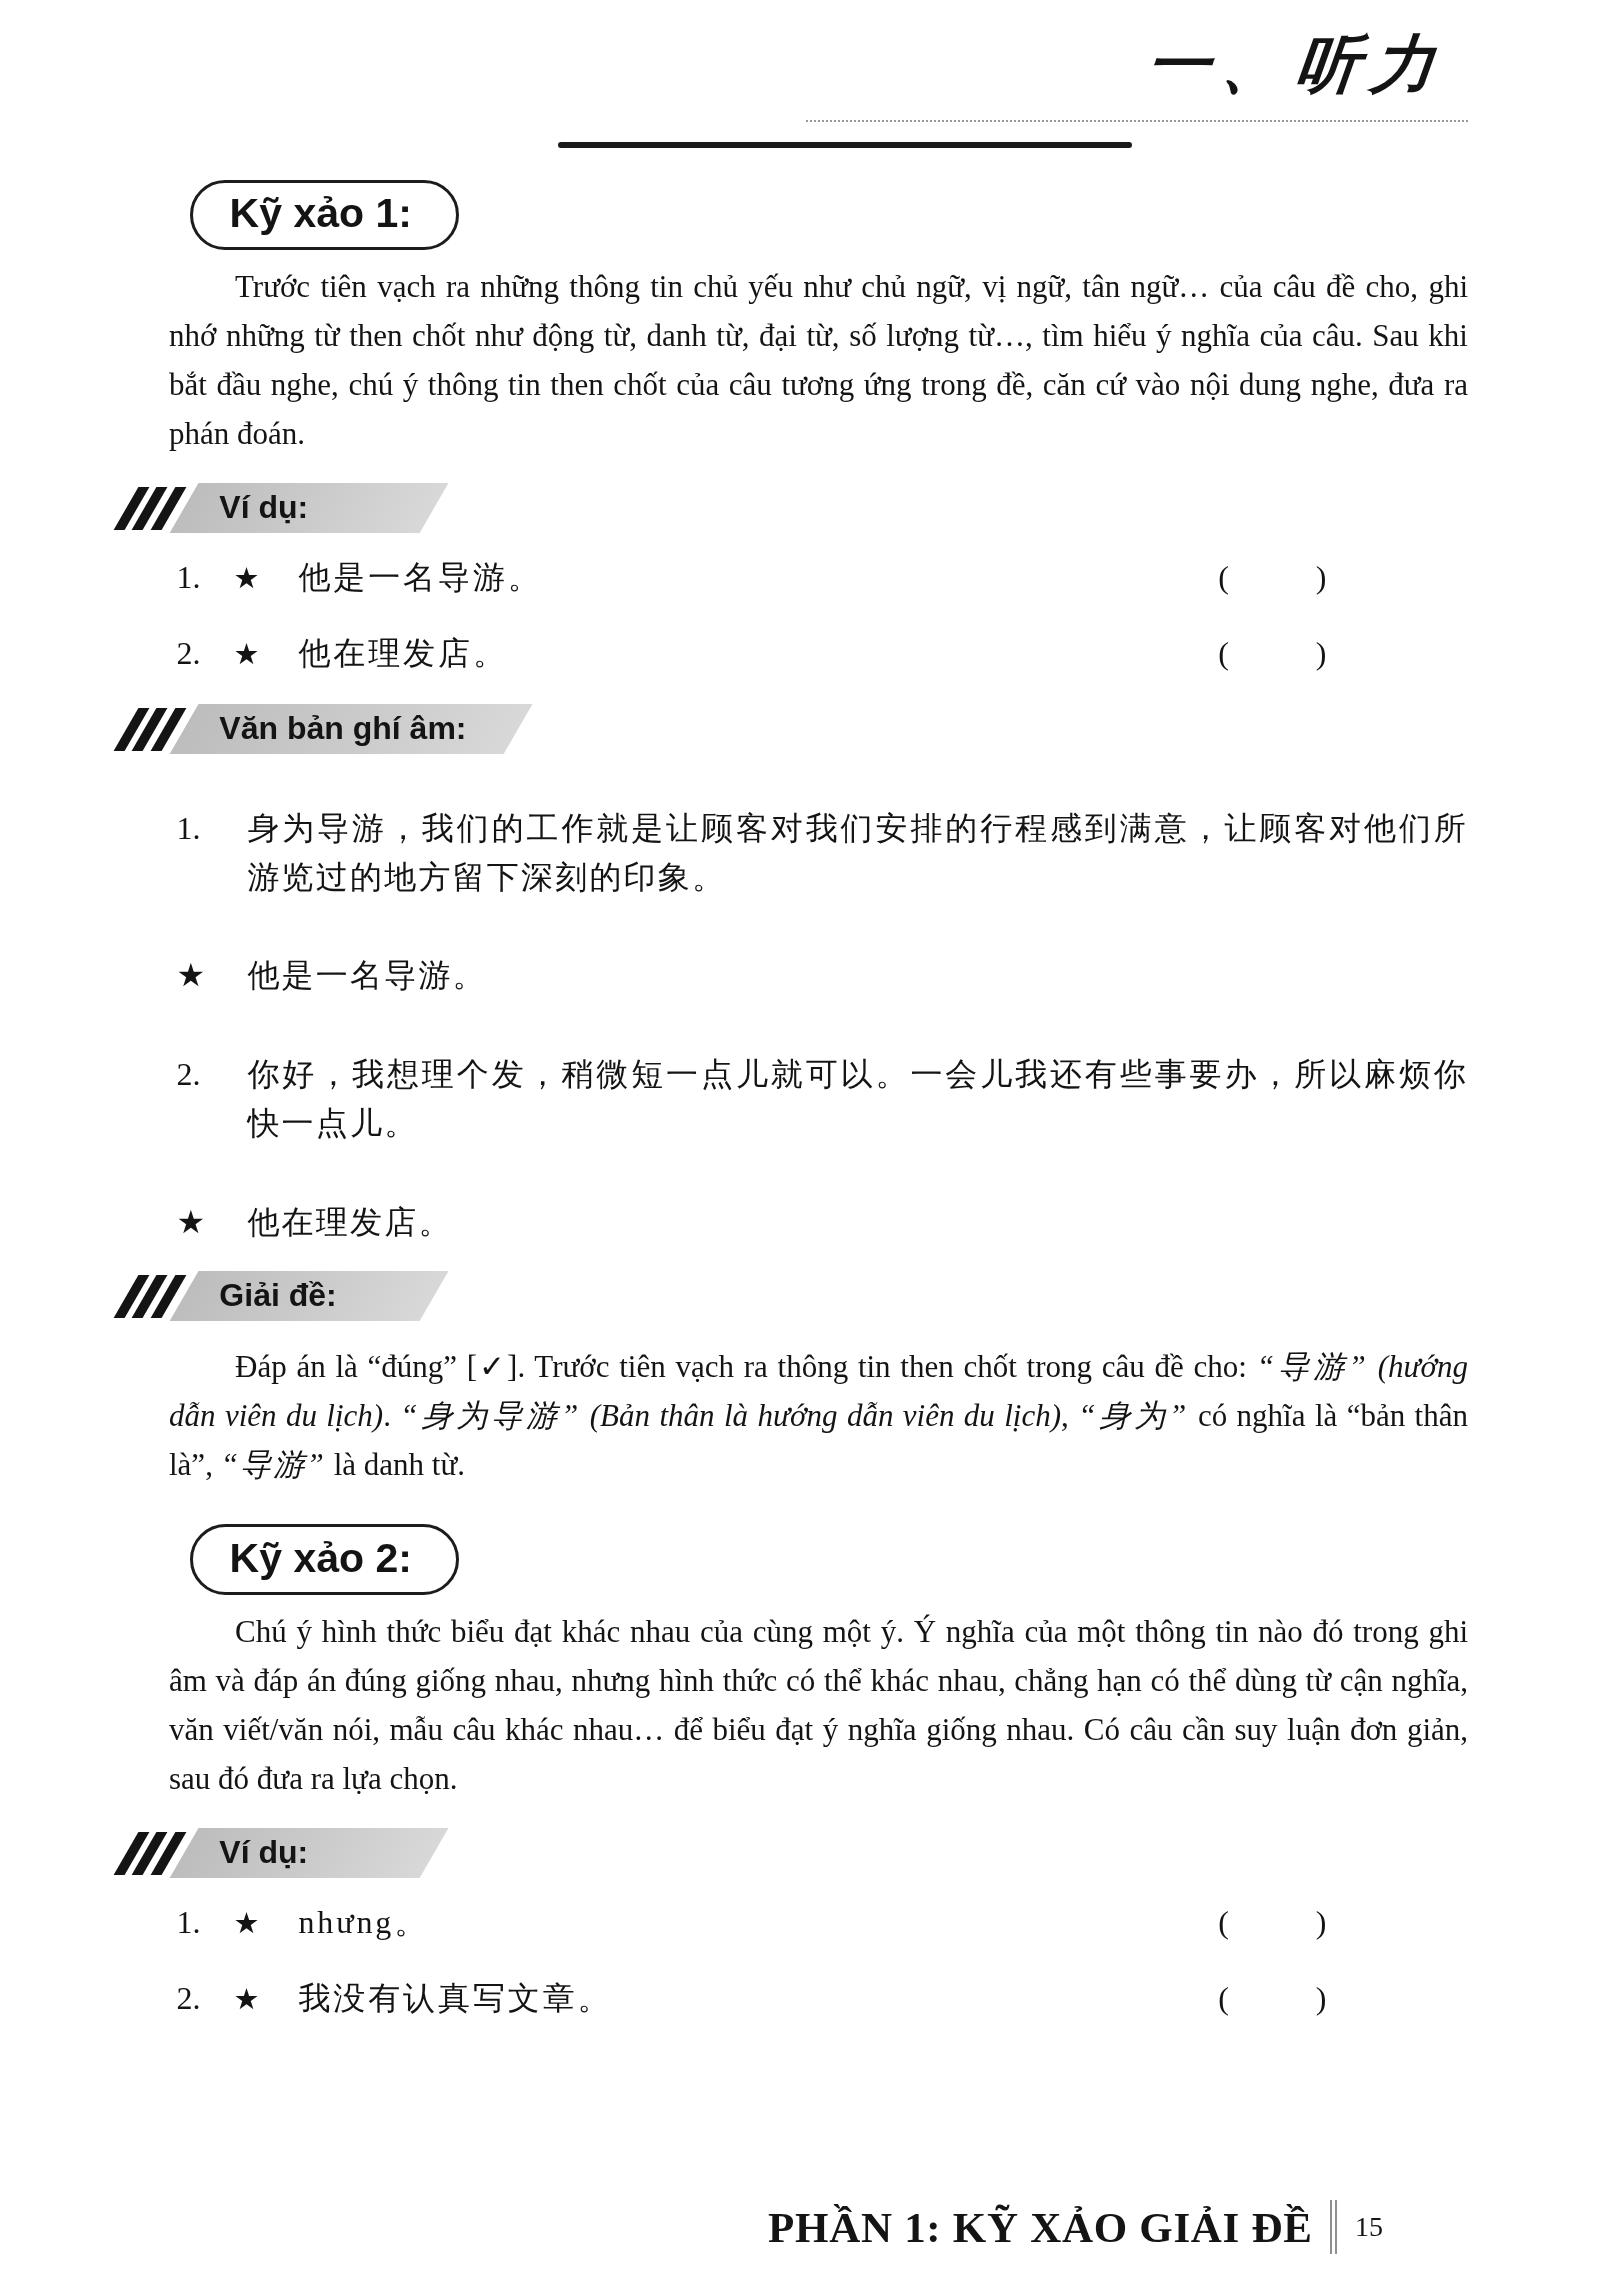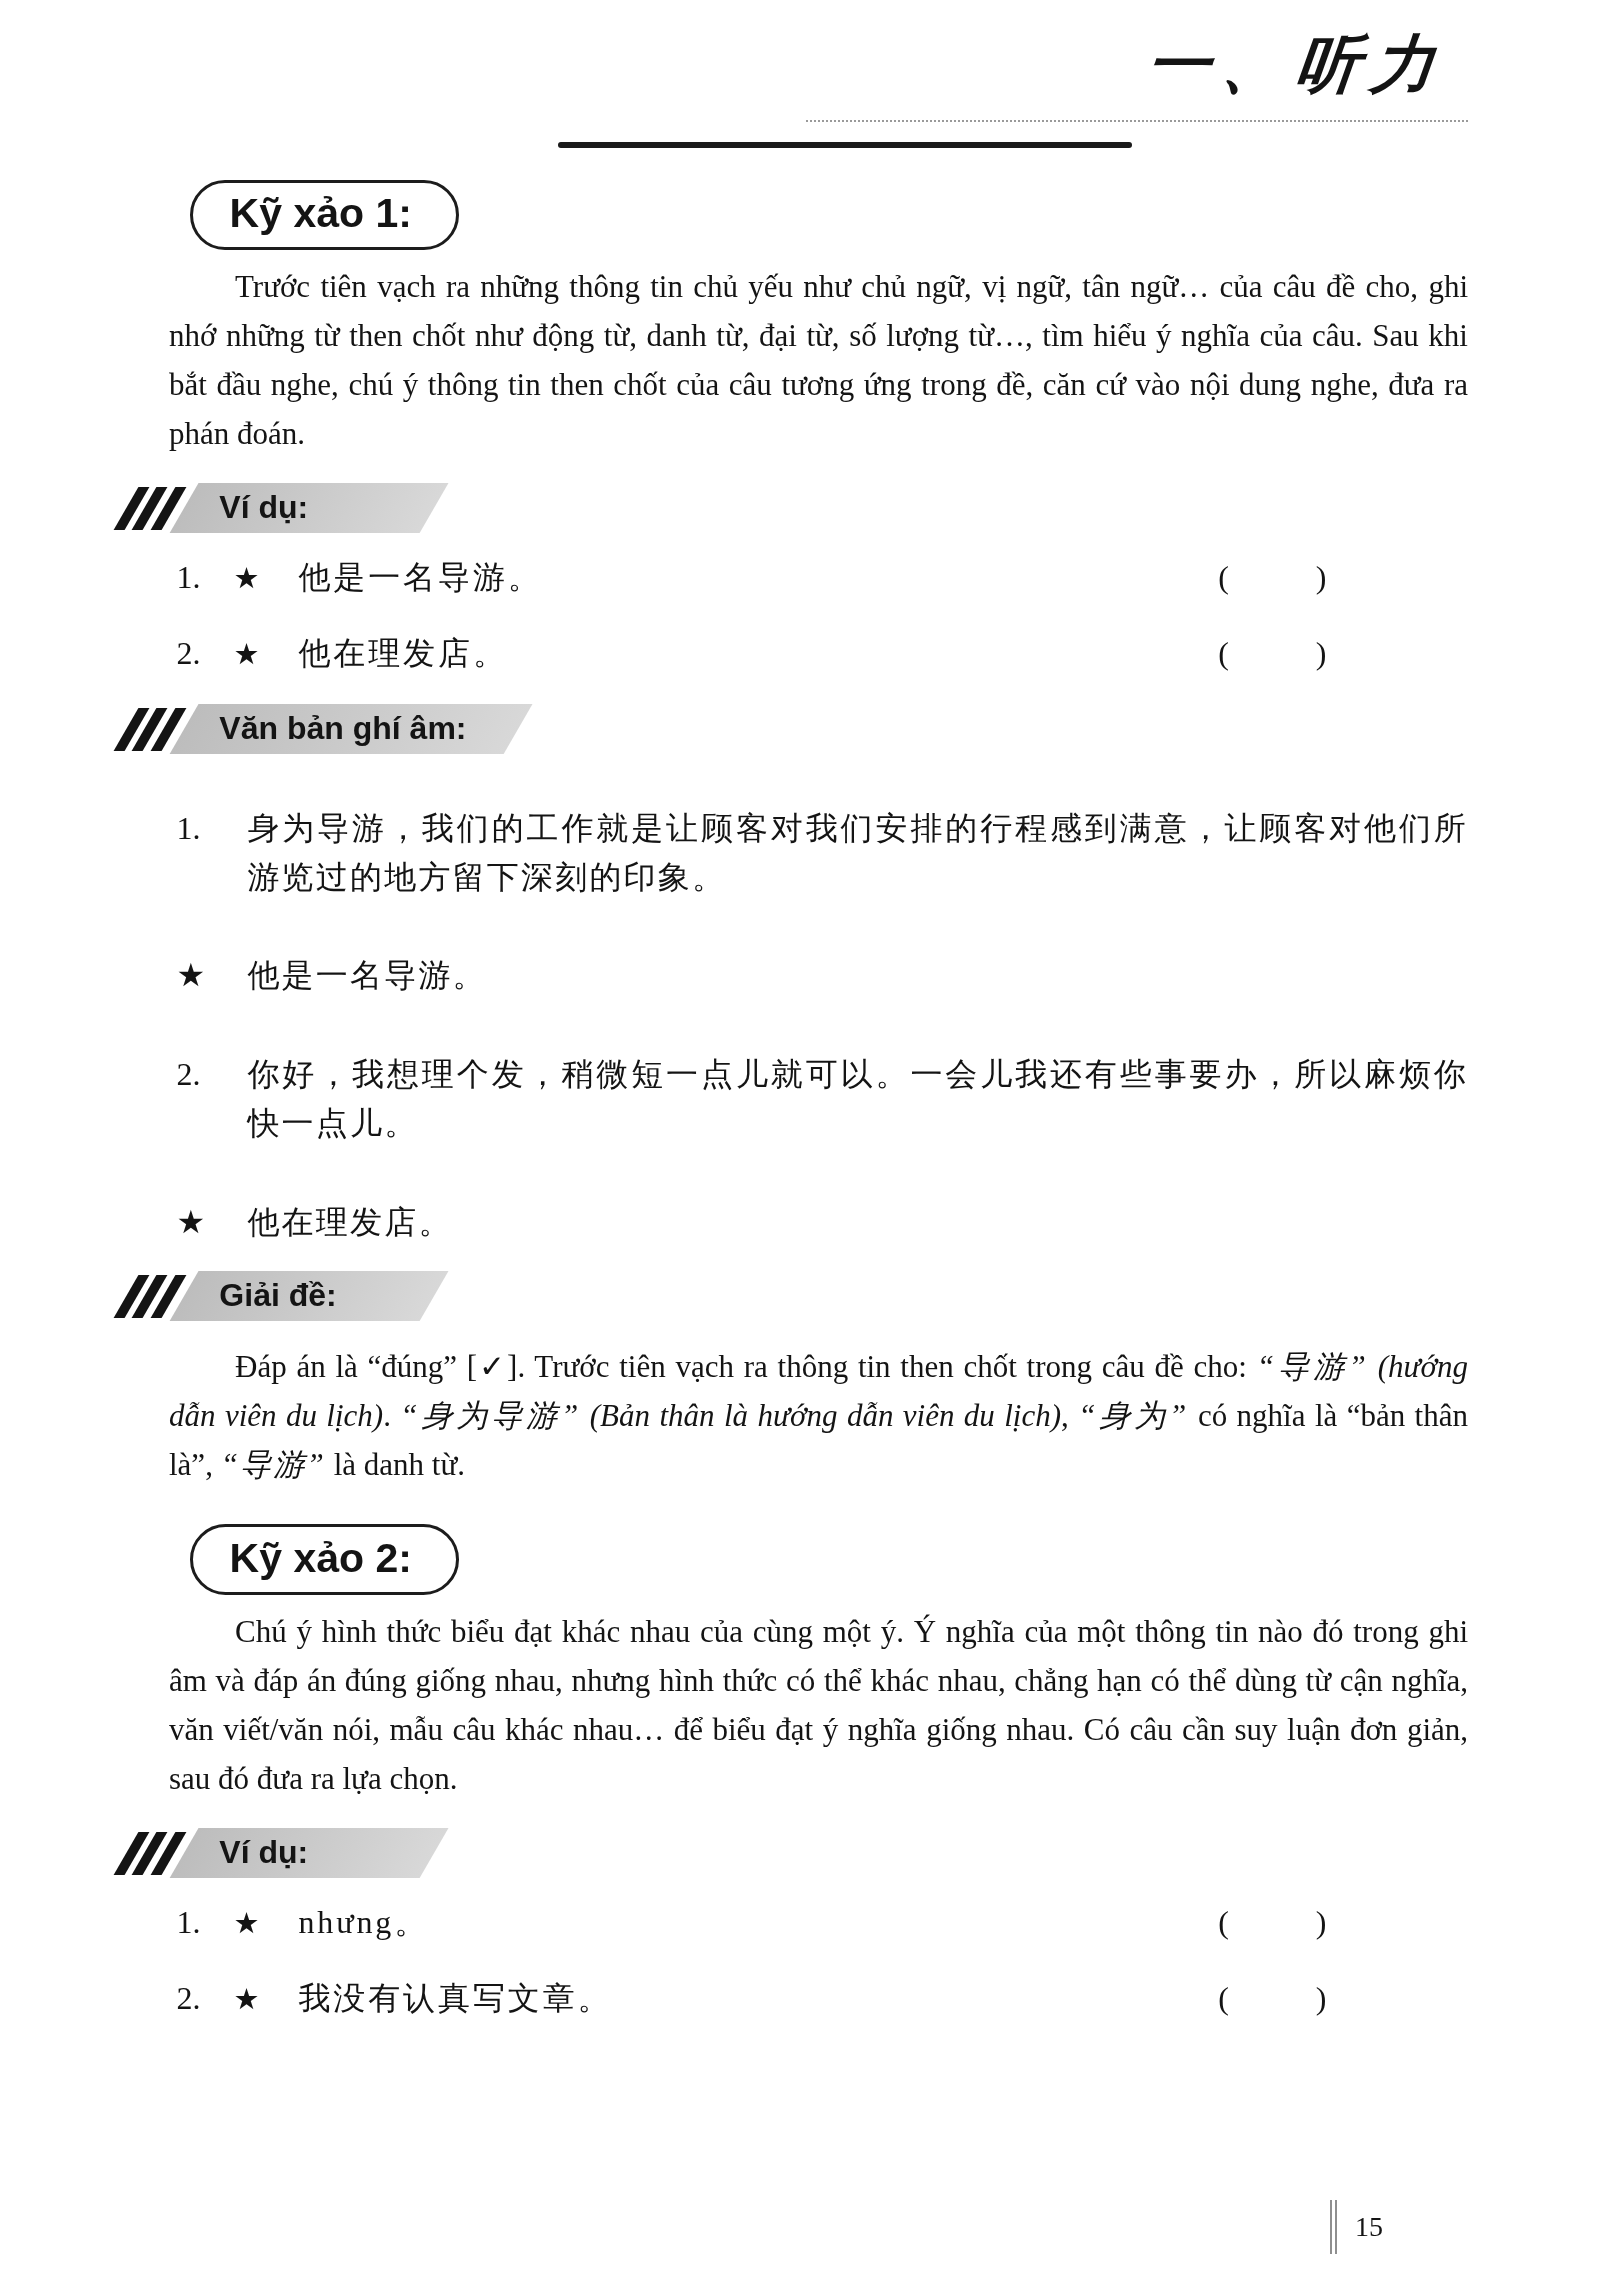--- a/index.html
+++ b/index.html
@@ -284,18 +284,19 @@
   </div>
   <div class="ex-row">
     <span class="ex-num">2.</span>
     <span class="ex-star">★</span>
     <span class="ex-text">我没有认真写文章。</span>
     <span class="ex-answer">(&nbsp;&nbsp;&nbsp;&nbsp;&nbsp;&nbsp;&nbsp;&nbsp;&nbsp;)</span>
   </div>
 
   
   <div class="footer">
+    <span class="footer-section">PHẦN 1: KỸ XẢO GIẢI ĐỀ</span>
     <span class="footer-divider"></span>
     <span class="footer-page">15</span>
   </div>
 
 </div>
 
 
 </body></html>

